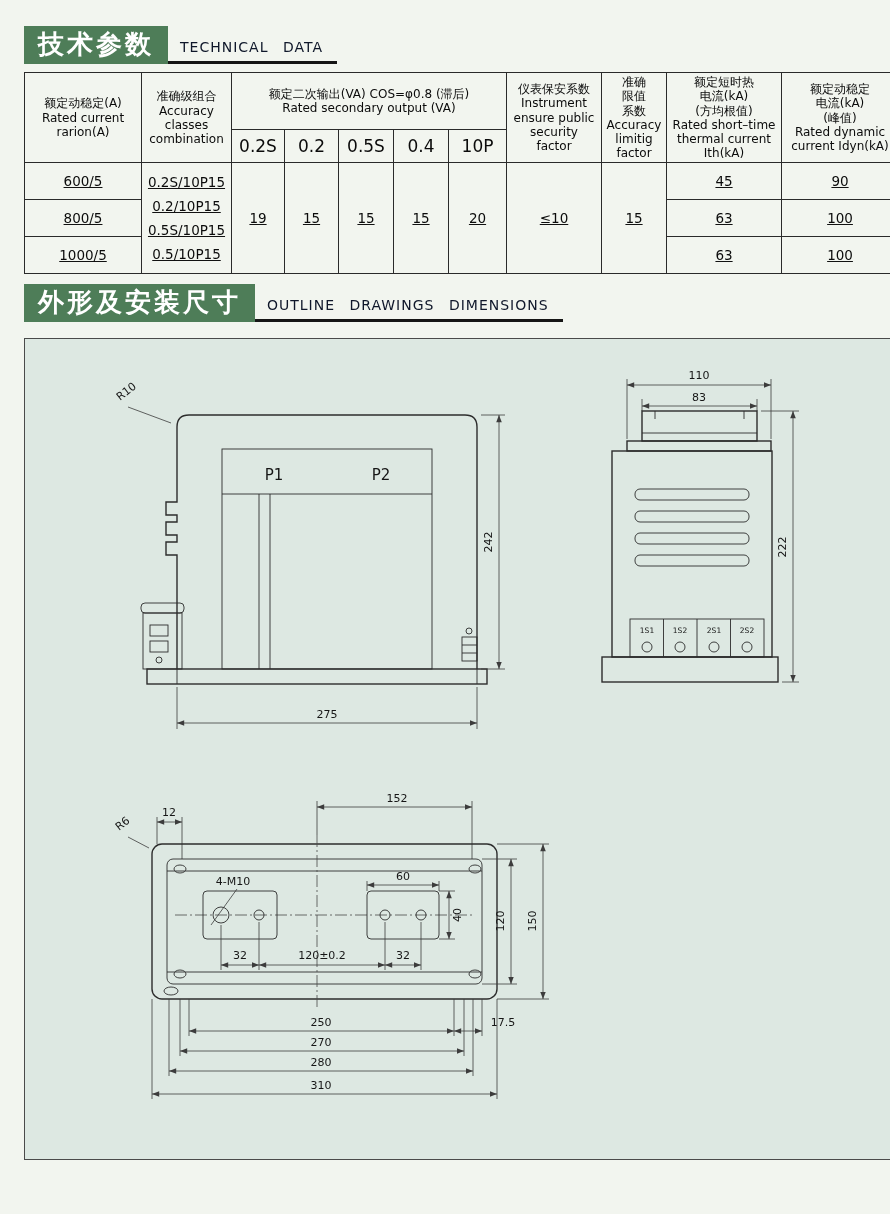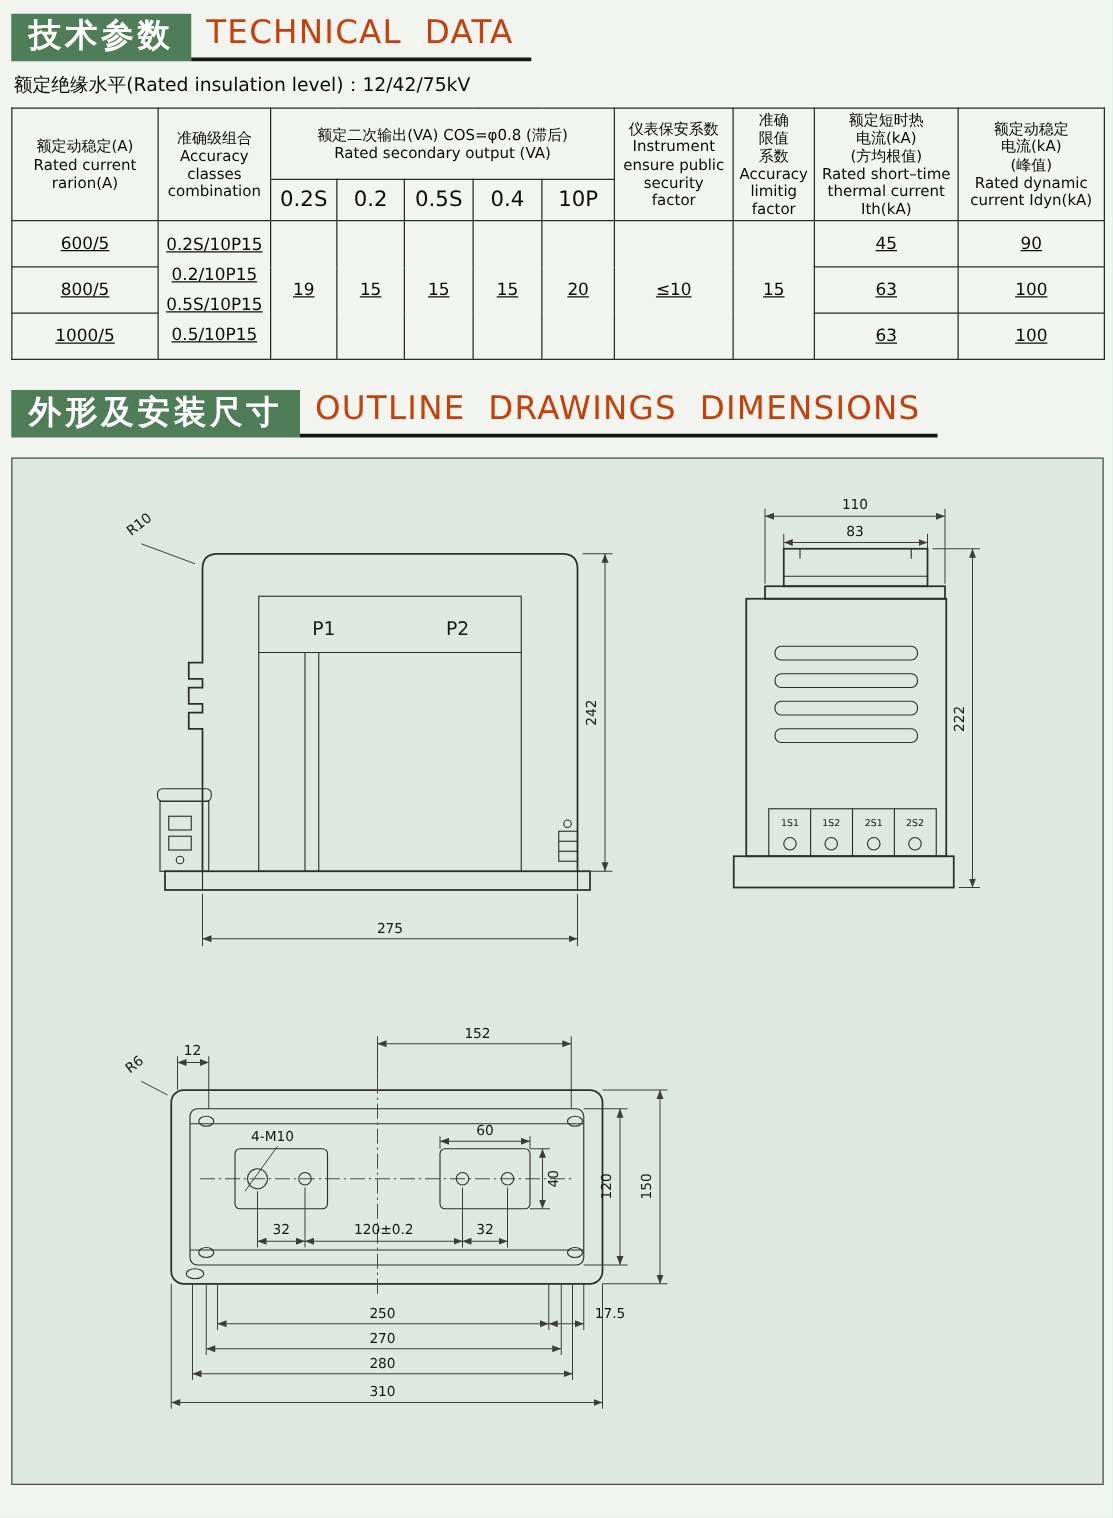--- a/index.html
+++ b/index.html
@@ -3,30 +3,30 @@
 <meta charset="utf-8">
 <style>
   html,body{margin:0;padding:0;}
   body{
     width:890px;height:1214px;
     background:#f2f5ef;
     font-family:"DejaVu Sans","Liberation Sans",sans-serif;
     color:#111;
     overflow:hidden;
   }
-  .page{padding:9px;}
+  .page{padding:24px;}
   
   .sec-header{display:flex;align-items:flex-end;margin-top:2px;}
   .badge{
     display:inline-block;background:#4e7d58;color:#fff;
     font-size:26px;font-weight:bold;letter-spacing:3px;
     padding:3px 14px 4px 14px;line-height:1.2;
   }
   .title-wrap{border-bottom:3px solid #151515;padding:0 14px 5px 12px;}
-  .sec-title{font-size:26px;letter-spacing:1px;word-spacing:9px;color:#c2410c;}
+  .sec-title{font-size:14px;letter-spacing:1px;word-spacing:9px;color:#0f172a;}
   .subtitle{font-size:15px;margin:10px 0 6px 2px;color:#0b0b0b;}
   
   .spec-table{
     border-collapse:collapse;width:874px;table-layout:fixed;
     margin-top:8px;background:transparent;
   }
   .spec-table th,.spec-table td{
     border:1px solid #2a2a2a;text-align:center;vertical-align:middle;
     white-space:pre-line;padding:2px 3px;color:#0b0b0b;
   }
@@ -53,21 +53,20 @@
 </head>
 <body>
 
 <div class="page">
 
   <div class="sec-header">
     <span class="badge">技术参数</span>
     <span class="title-wrap"><span class="sec-title">TECHNICAL DATA</span></span>
   </div>
 
-  <div class="subtitle">额定绝缘水平(Rated insulation level)：12/42/75kV</div>
 
   <table class="spec-table">
     <colgroup>
       <col style="width:117px">
         <col style="width:90px">
       <col style="width:53px">
         <col style="width:54px">
         <col style="width:55px">
         <col style="width:55px">
         <col style="width:58px">
@@ -141,21 +140,21 @@
         <td>100</td>
       </tr>
       <tr>
         <td>1000/5</td>
         <td>63</td>
         <td>100</td>
       </tr>
     </tbody>
   </table>
 
-  <div class="sec-header" style="margin-top:24px;">
+  <div class="sec-header" style="margin-top:10px;">
     <span class="badge">外形及安装尺寸</span>
     <span class="title-wrap"><span class="sec-title">OUTLINE DRAWINGS DIMENSIONS</span></span>
   </div>
 
   <div class="drawing-panel">
     <svg viewBox="0 0 872 816" width="872" height="816">
       <defs>
         <marker id="ae" markerWidth="10" markerHeight="8" refX="9" refY="3.5" orient="auto">
           <path d="M0,0 L9,3.5 L0,7 z" fill="#3c3c3c"></path>
         </marker>

